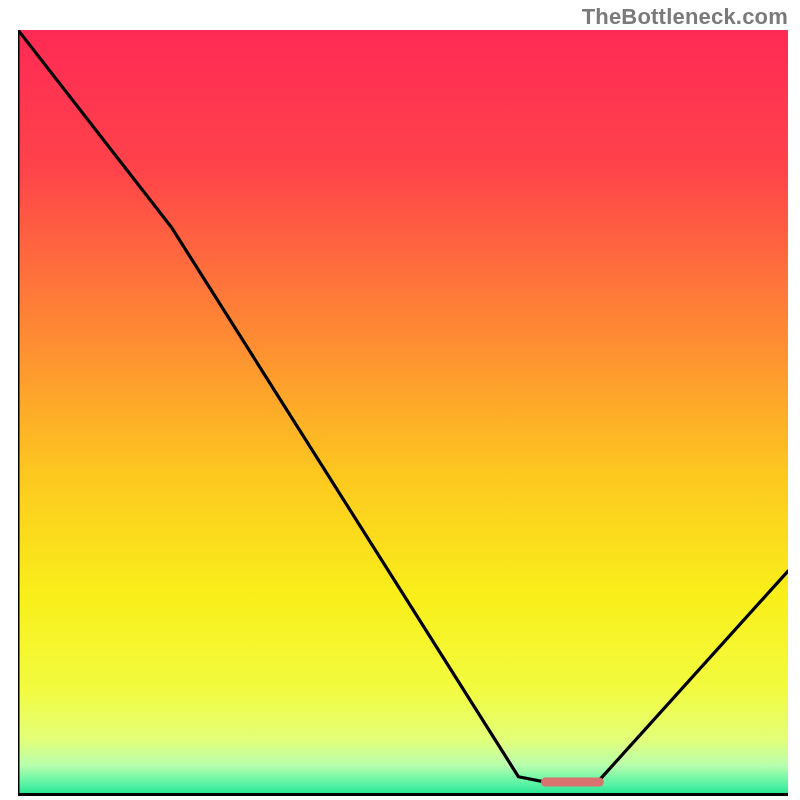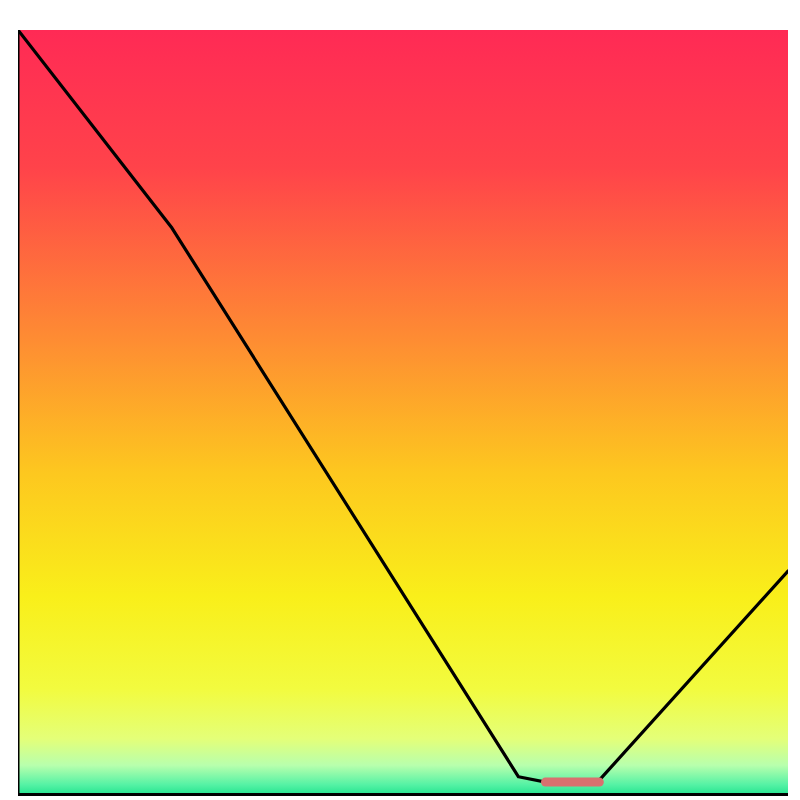--- a/index.html
+++ b/index.html
@@ -33,20 +33,21 @@
     box-sizing: border-box;
   }
   svg {
     display: block;
   }
 </style>
 </head>
 <body>
 <div class="container">
 
+<div class="watermark">TheBottleneck.com</div>
 
 <div class="plot">
   <svg id="chart-svg" width="770" height="766" viewBox="0 0 770 766">
         <defs>
           <linearGradient id="bg-grad" x1="0" y1="0" x2="0" y2="1">
             <stop offset="0%" stop-color="#ff2a55"></stop>
             <stop offset="18%" stop-color="#ff434a"></stop>
             <stop offset="40%" stop-color="#fe8b33"></stop>
             <stop offset="57.99999999999999%" stop-color="#fdc81f"></stop>
             <stop offset="74%" stop-color="#f9ef1a"></stop>

